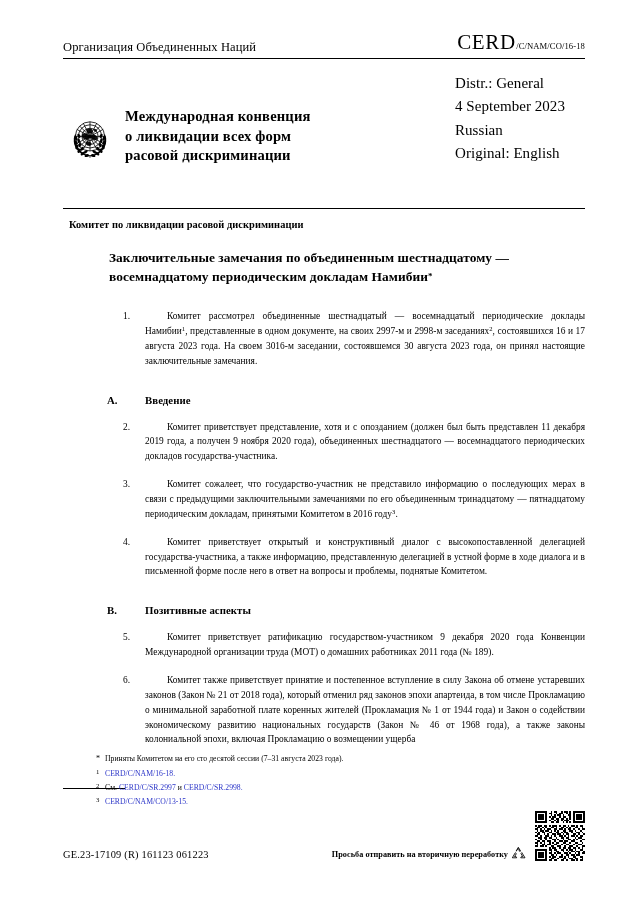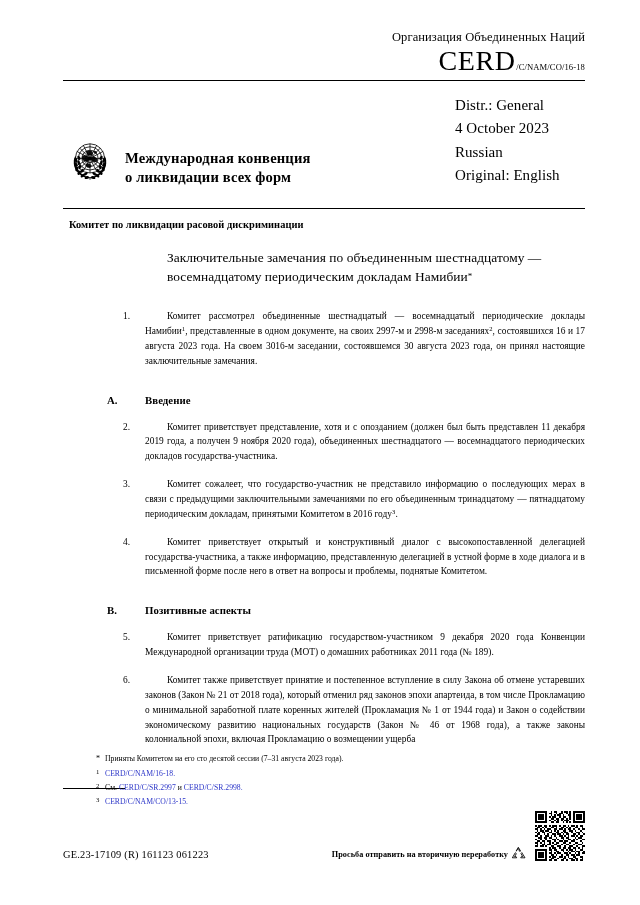--- a/index.html
+++ b/index.html
@@ -26,34 +26,33 @@
     position: absolute;
     left: 63px;
     top: 30px;
     width: 522px;
   }
   .mh-top {
     display: flex;
     align-items: flex-end;
     justify-content: space-between;
     padding-bottom: 2px;
-    flex-direction: column;
   }
   .org-name {
     font-size: 12.5px;
     letter-spacing: 0.1px;
     white-space: nowrap;
   }
   .symbol-wrap {
     display: flex;
     align-items: baseline;
     white-space: nowrap;
   }
   .symbol-main {
-    font-size: 28px;
+    font-size: 21px;
     letter-spacing: 0.6px;
     margin-left: 20px;
   }
   .symbol-sub {
     font-size: 8.6px;
     letter-spacing: 0.1px;
     padding-left: 0.5px;
   }
   .rule-thick {
     border-top: 1.6px solid #000;
@@ -105,24 +104,24 @@
   }
 
   
   .content {
     position: absolute;
     left: 63px;
     top: 248px;
     width: 522px;
   }
   .doc-title {
-    margin-left: 104px;
+    margin-left: 46px;
     width: 400px;
     font-size: 13.4px;
-    font-weight: normal;
+    font-weight: bold;
     line-height: 1.42;
     letter-spacing: 0.05px;
   }
   .doc-title .star {
     font-size: 9px;
     vertical-align: 2px;
   }
 
   .para {
     position: relative;
@@ -314,25 +313,26 @@
               <ellipse cx="58" cy="75.5" rx="2.4" ry="4" transform="rotate(-60 58 75.5)"></ellipse>
             </g>
             <path d="M47 84 q3 1 6 0 q0 2 -3 2 q-3 0 -3 -2 z"></path>
           </g>
         </svg>
       </div>
 
       <div class="conv-title">
         <div>Международная конвенция</div>
         <div>о ликвидации всех форм</div>
+        <div>расовой дискриминации</div>
       </div>
 
       <div class="distr">
         <div>Distr.: General</div>
-        <div>4 October 2023</div>
+        <div>4 September 2023</div>
         <div>Russian</div>
         <div>Original: English</div>
       </div>
 
     </div>
   </div>
 
   <div class="rule-committee"></div>
   <div class="committee">Комитет по ликвидации расовой дискриминации</div>
 

